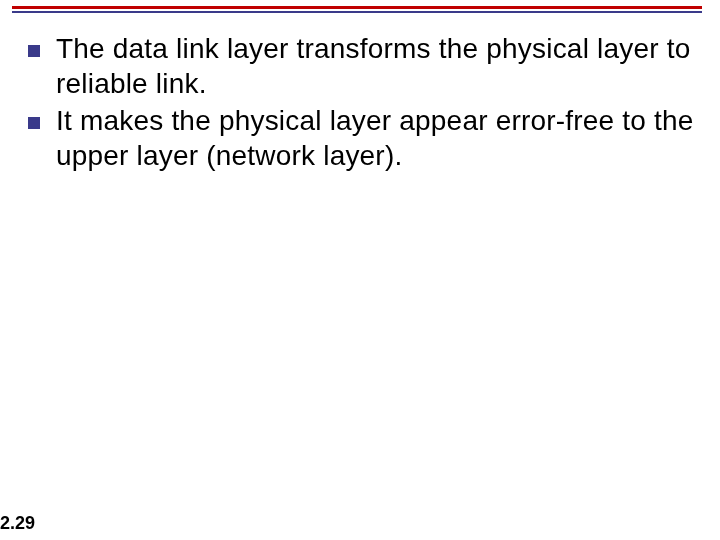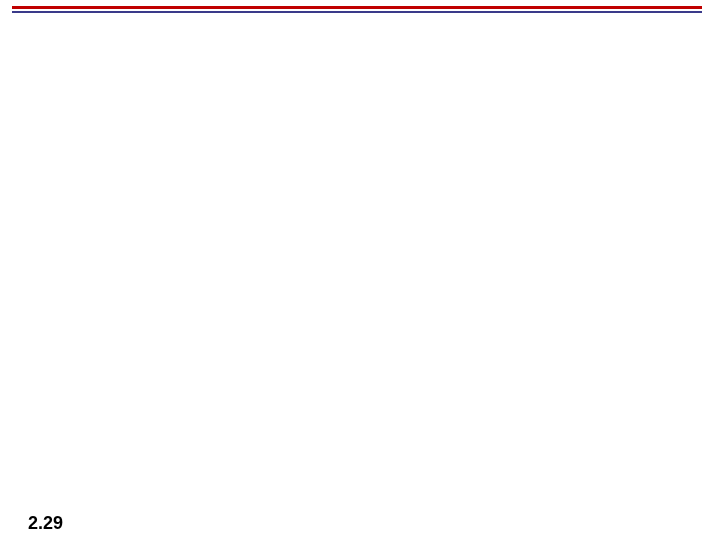--- a/index.html
+++ b/index.html
@@ -59,28 +59,38 @@
     .bullet-text {
       font-size: 28px;
       line-height: 1.25;
       color: #000000;
       font-weight: 400;
       letter-spacing: 0.2px;
     }
     .page-number {
       position: absolute;
       bottom: 12px;
-      left: 28px;
+      left: 0;
       font-size: 18px;
       font-weight: 700;
       color: #000000;
     }
   </style>
 </head>
 <body>
 
 <div class="slide">
   <div class="rule-red"></div>
   <div class="rule-blue"></div>
 
+  <div class="content">
+    <div class="bullet-item">
+      <div class="bullet-marker"></div>
+      <div class="bullet-text">The data link layer transforms the physical layer to reliable link.</div>
+    </div>
+    <div class="bullet-item">
+      <div class="bullet-marker"></div>
+      <div class="bullet-text">It makes the physical layer appear error-free to the upper layer (network layer).</div>
+    </div>
+  </div>
 
   <div class="page-number">2.29</div>
 </div>
 
 </body></html>

